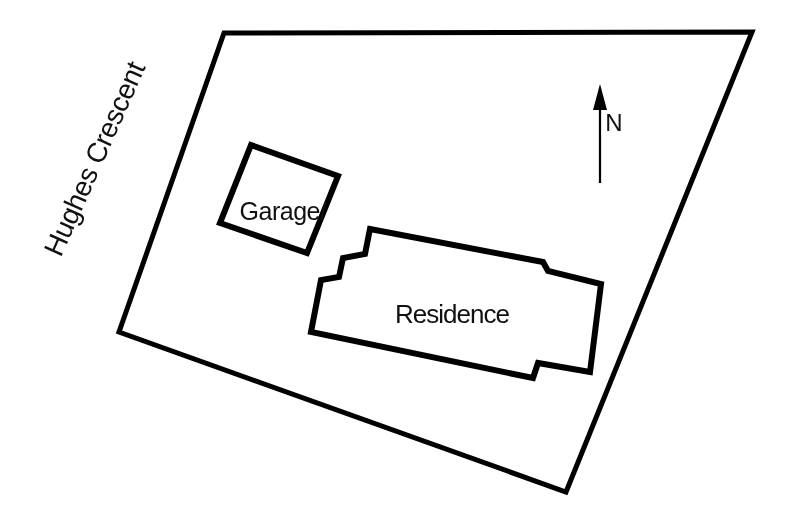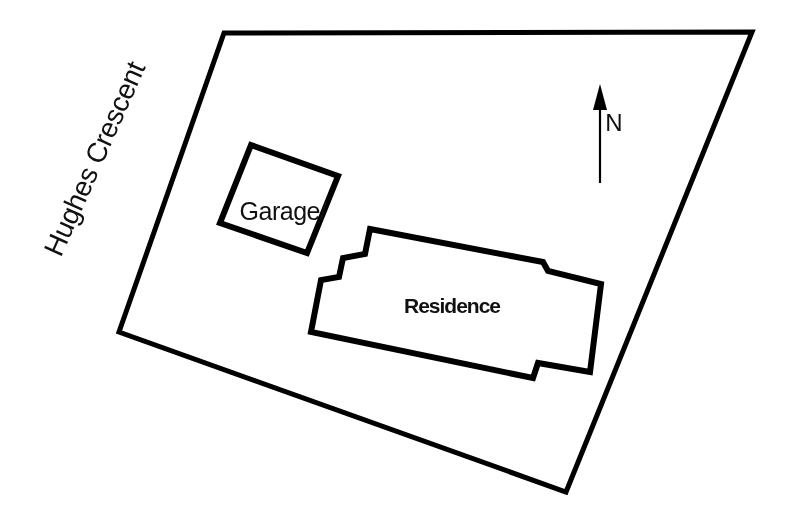--- a/index.html
+++ b/index.html
@@ -57,25 +57,24 @@
     left: 283px;
     top: 211px;
     transform: translate(-50%, -50%);
     text-align: center;
     font-size: 25px;
     line-height: 28px;
     letter-spacing: -0.5px;
   }
   .residence {
     left: 452px;
-    top: 306px;
+    top: 314px;
     transform: translate(-50%, -50%);
-    font-size: 21px;
+    font-size: 26px;
     letter-spacing: -1px;
-    font-weight: bold;
   }
   .north {
     left: 614px;
     top: 123px;
     transform: translate(-50%, -50%);
     font-size: 24px;
   }
 </style>
 </head>
 <body>

